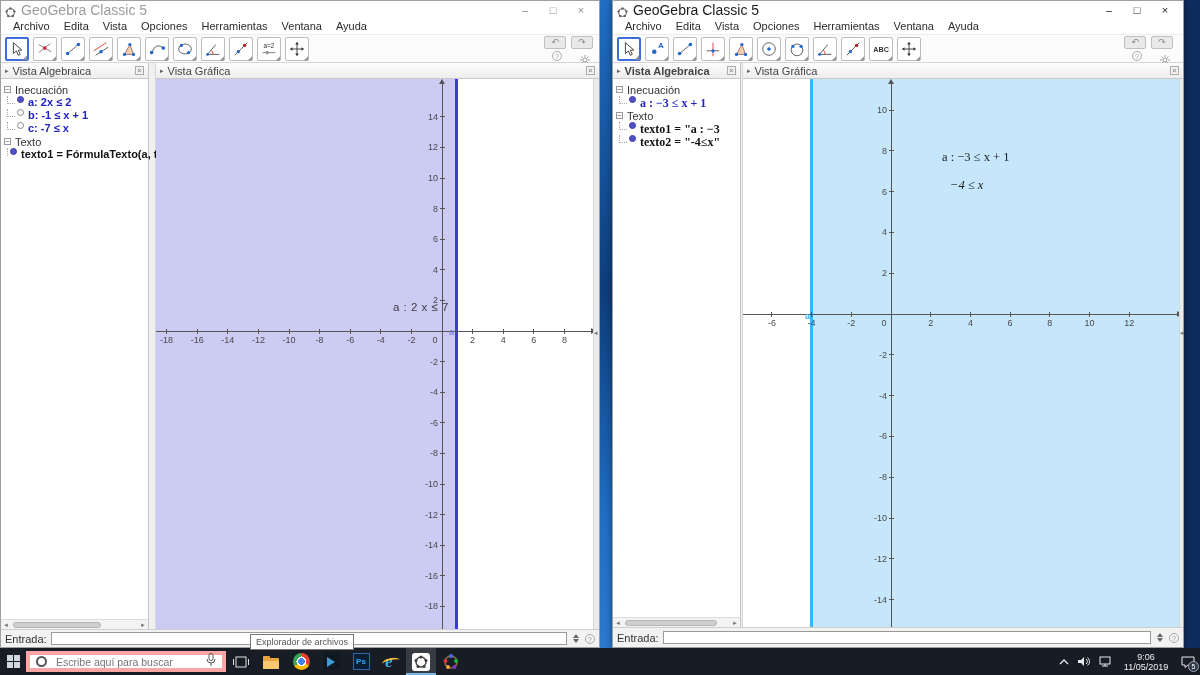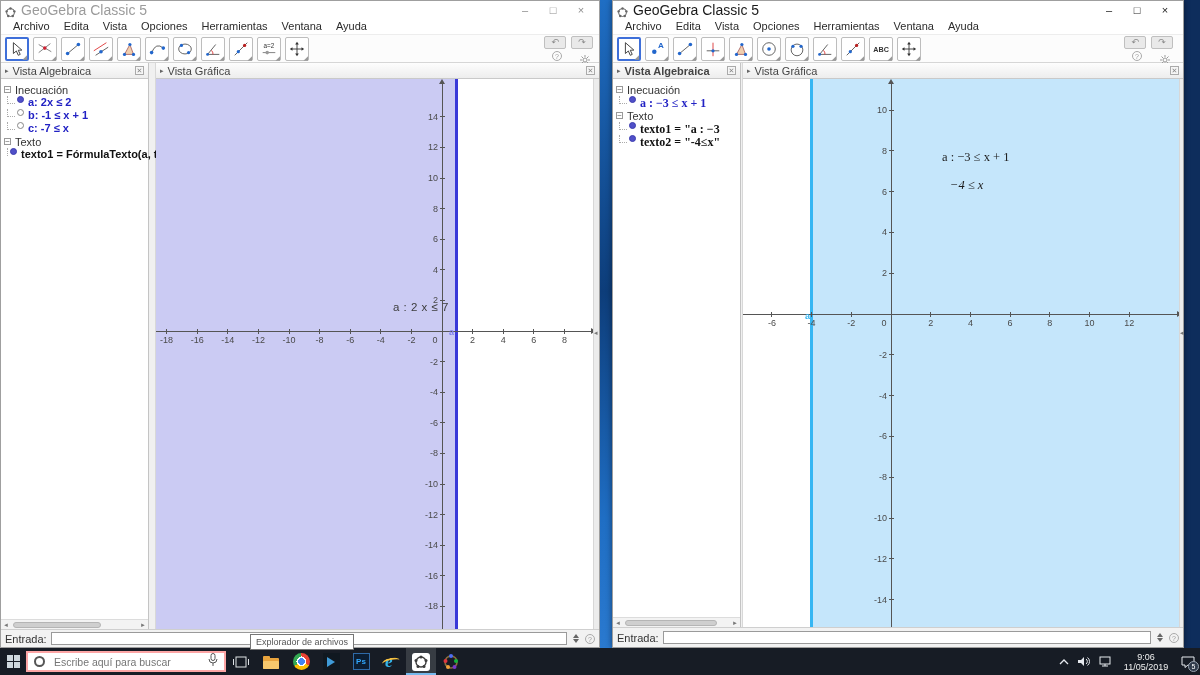--- a/index.html
+++ b/index.html
@@ -135,21 +135,21 @@
   .updown .u{border-bottom:4px solid #666;margin-bottom:1px;}
   .updown .d{border-top:4px solid #666;}
   
   .tooltip{left:250px;top:634px;background:#fff;border:1px solid #767676;color:#575757;
     font-size:9px;padding:2px 5px;z-index:60;white-space:nowrap;}
   
   .taskbar{left:0;top:648px;width:1200px;height:27px;background:#171c25;display:flex;align-items:center;z-index:50;}
   .startbtn{width:26px;height:27px;display:flex;align-items:center;justify-content:center;}
   .winlogo{display:grid;grid-template-columns:6px 6px;grid-template-rows:6px 6px;gap:1px;}
   .winlogo i{background:#cfd8de;}
-  .searchbox{width:200px;height:21px;background:#fff;border:2px solid #fca5a5;display:flex;align-items:center;padding:0 6px;}
+  .searchbox{width:200px;height:21px;background:#fff;border:4px solid #fca5a5;display:flex;align-items:center;padding:0 6px;}
   .cortana{width:11px;height:11px;border:2px solid #555;border-radius:50%;flex:0 0 auto;}
   .searchbox input{border:none;outline:none;flex:1;font-size:10.5px;color:#444;margin-left:7px;background:transparent;}
   .tb-ic{width:30px;height:27px;display:flex;align-items:center;justify-content:center;position:relative;}
   .tb-ic.active{background:rgba(255,255,255,.14);box-shadow:inset 0 -2px 0 #76b9ed;}
   .folder-back{width:16px;height:11px;background:#e8a33d;border-radius:1px;position:relative;margin-top:3px;}
   .folder-back:before{content:"";position:absolute;top:-2px;left:0;width:7px;height:3px;background:#e8a33d;border-radius:1px 1px 0 0;}
   .folder-front{position:absolute;left:0;bottom:0;width:16px;height:8px;background:#f7c86d;border-radius:1px;}
   .chrome{width:17px;height:17px;border-radius:50%;
     background:radial-gradient(circle at 50% 50%, #4285f4 0 3.5px, #fff 3.5px 5px, rgba(0,0,0,0) 5px),
       conic-gradient(#ea4335 0 33%, #fbbc05 0 66%, #34a853 0 100%);}

